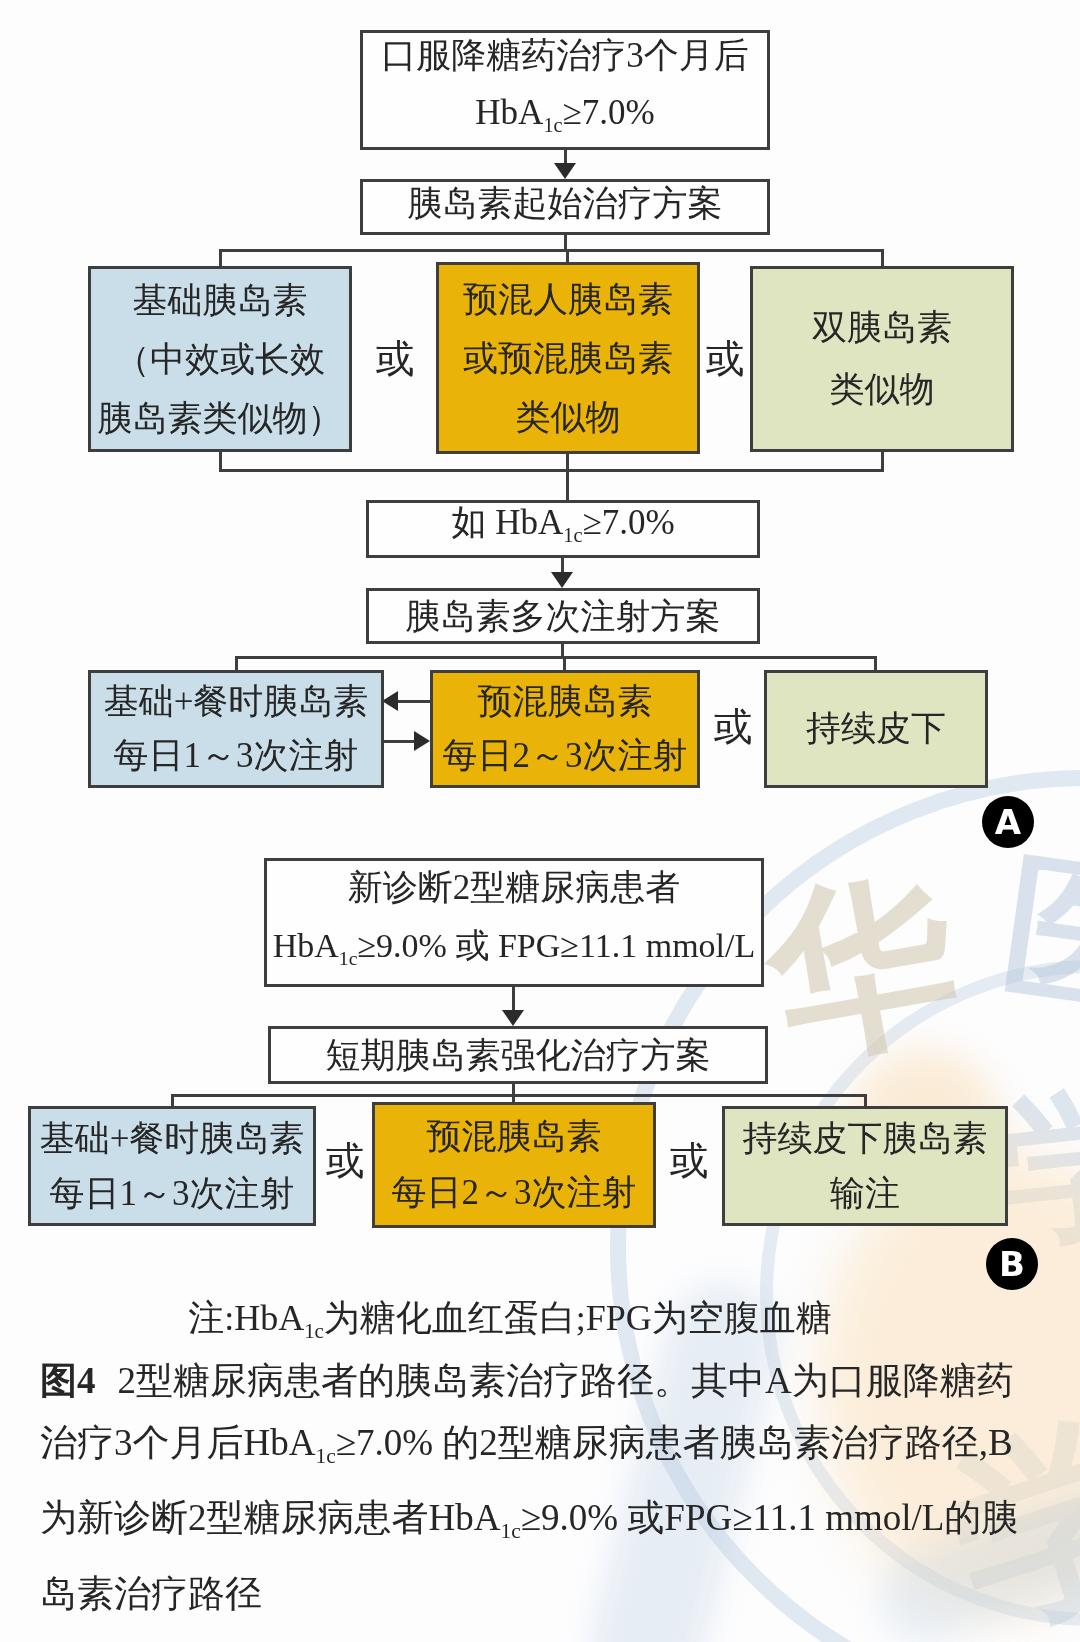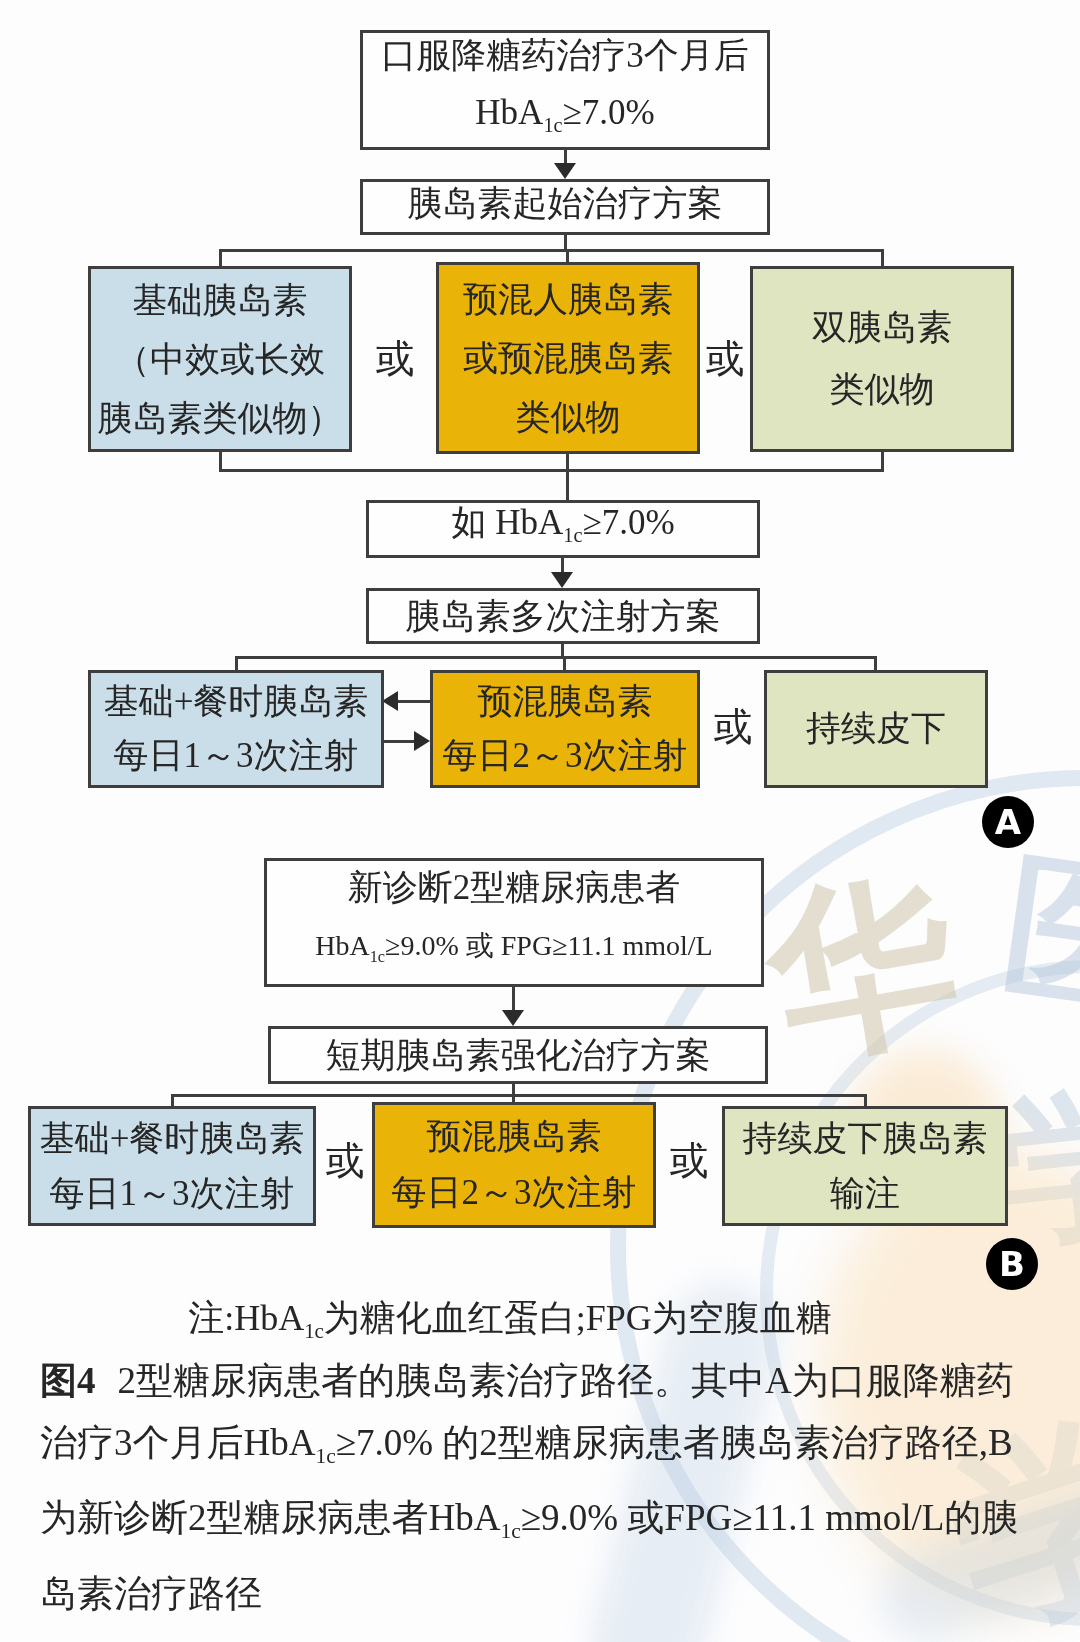--- a/index.html
+++ b/index.html
@@ -137,21 +137,21 @@
   </div>
   <div class="or-label" style="left:705px;top:700px;width:56px;">或</div>
   <div class="box green" style="left:764px;top:670px;width:224px;height:118px;line-height:54px;">
     <div class="fline">持续皮下</div>
   </div>
 
   <div class="badge" style="left:982px;top:796px;">A</div>
 
   <div class="box" style="left:264px;top:858px;width:500px;height:129px;line-height:58px;">
     <div class="fline">新诊断2型糖尿病患者</div>
-    <div class="fline" style="font-size:28px;"><span>HbA</span><sub>1c</sub><span>≥9.0% 或 FPG≥11.1 mmol/L</span></div>
+    <div class="fline" style="font-size:34px;"><span>HbA</span><sub>1c</sub><span>≥9.0% 或 FPG≥11.1 mmol/L</span></div>
   </div>
 
   <div class="vline" style="left:512px;top:986px;width:3px;height:24px;"></div>
   <div class="ah-down" style="left:502px;top:1010px;"></div>
 
   <div class="box" style="left:268px;top:1026px;width:500px;height:58px;">
     <div class="fline">短期胰岛素强化治疗方案</div>
   </div>
 
   <div class="vline" style="left:512px;top:1084px;width:3px;height:10px;"></div>

